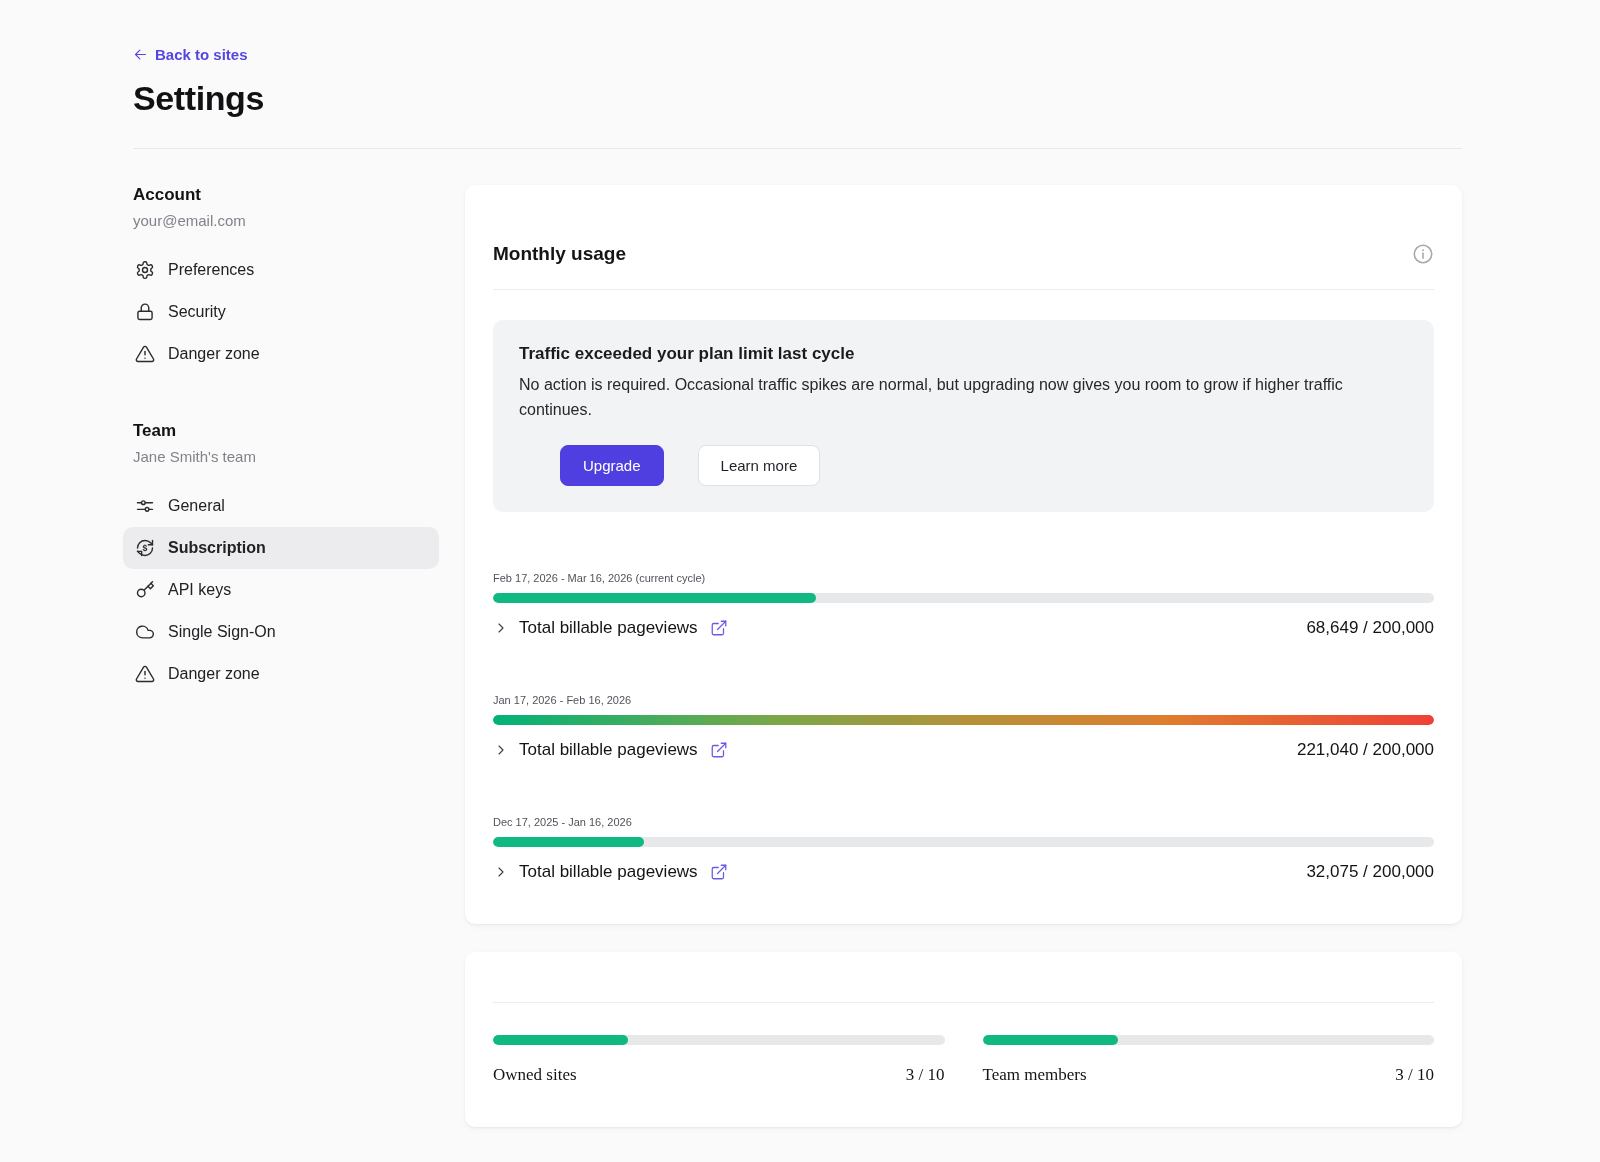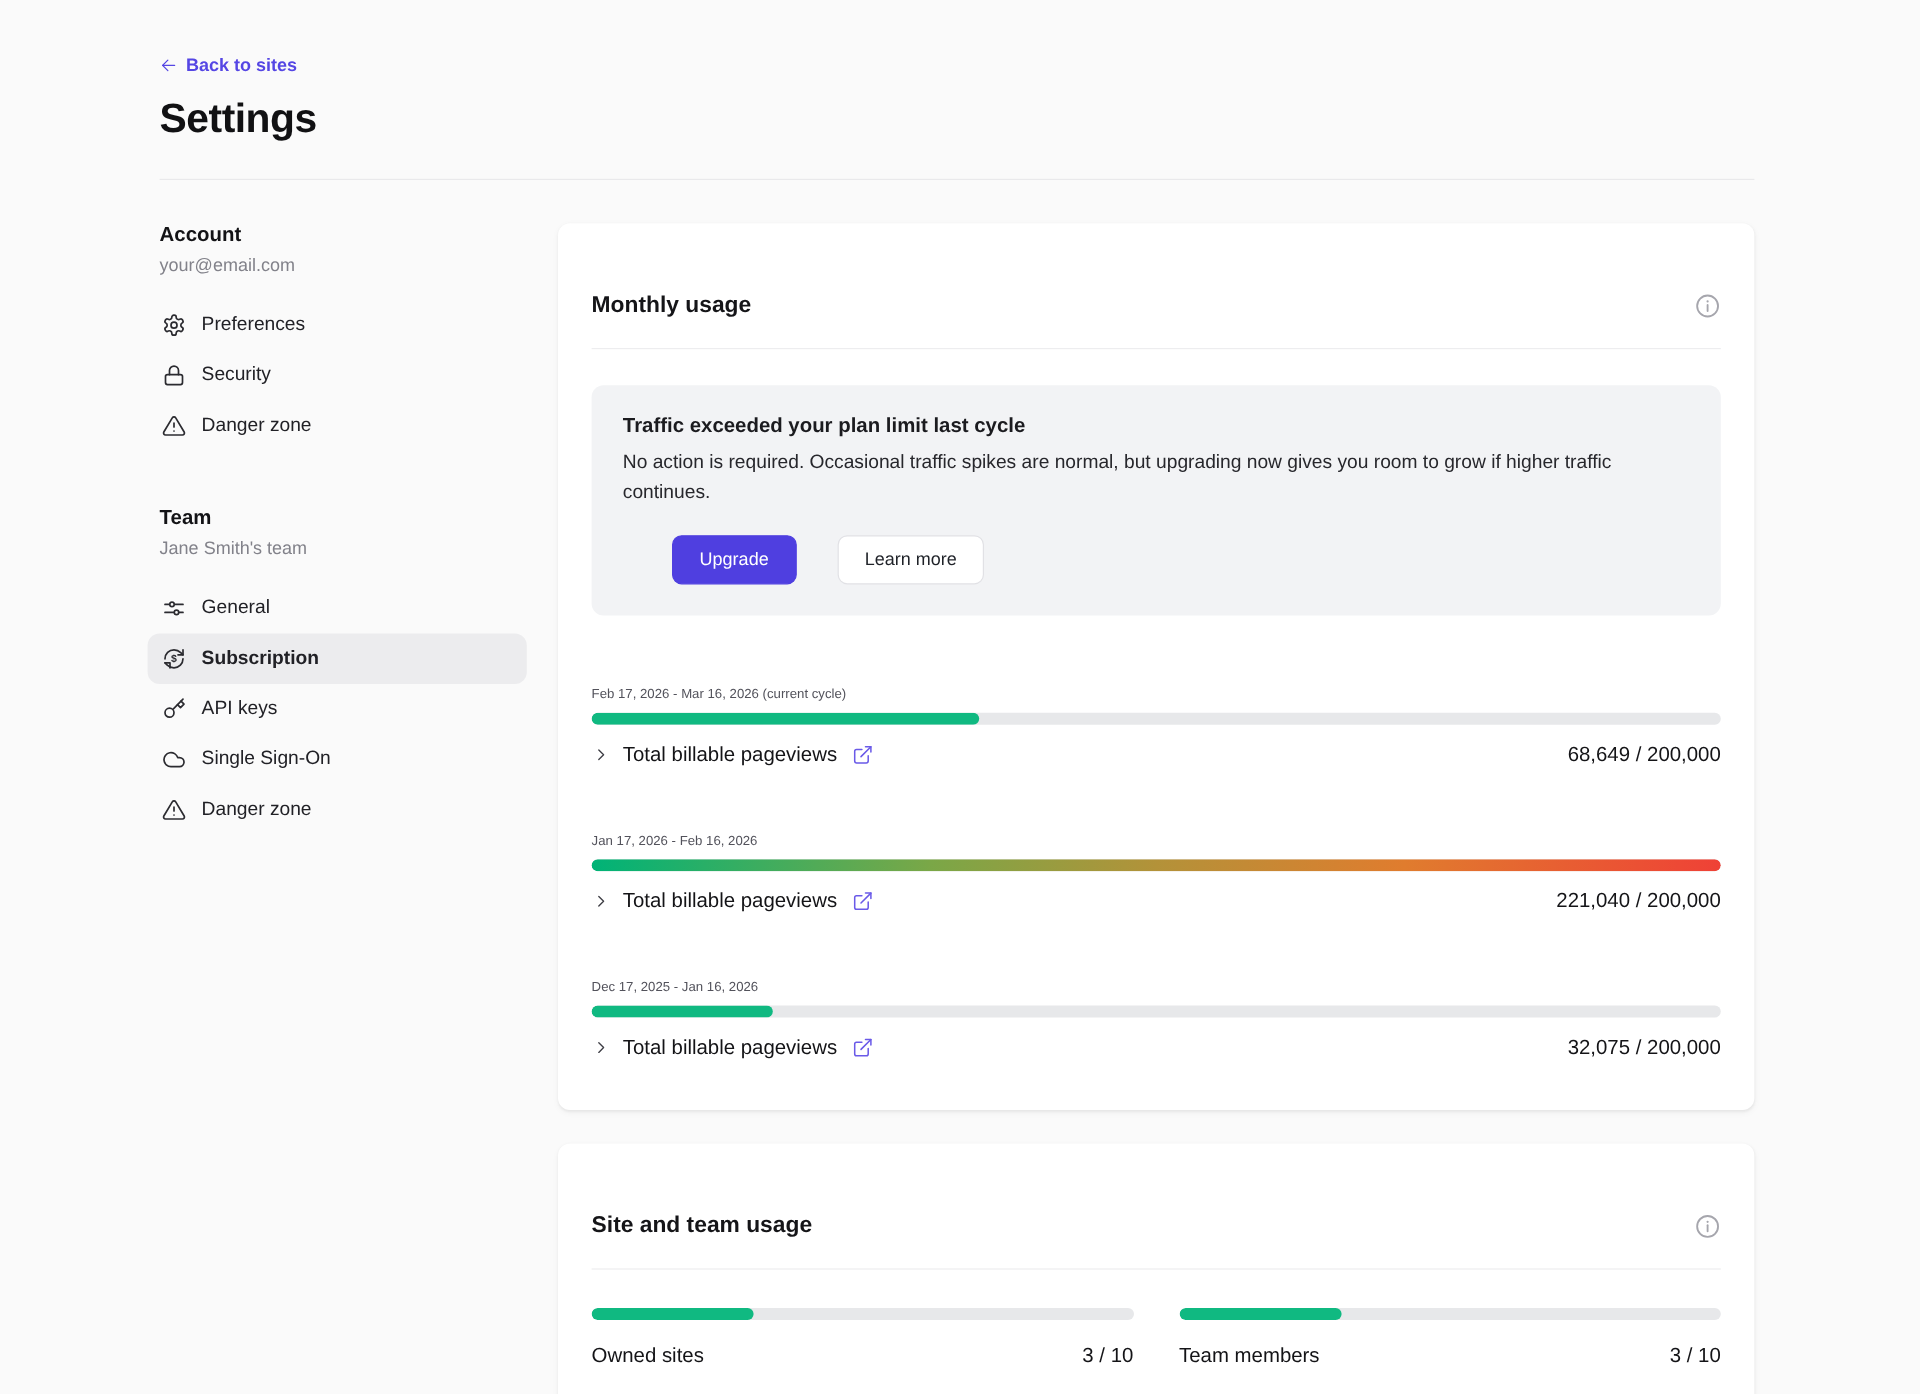--- a/index.html
+++ b/index.html
@@ -71,21 +71,21 @@
   .fill { height: 100%; border-radius: 6px; }
   .cycle-row { display: flex; align-items: center; margin-top: 15px; }
   .cycle-left { display: flex; align-items: center; gap: 10px; flex: 1; cursor: pointer; }
   .chevron svg { width: 16px; height: 16px; color: #3f3f46; display: block; }
   .metric-label { font-size: 17px; color: #141417; }
   .ext-link { display: inline-flex; margin-left: 2px; cursor: pointer; }
   .ext-link svg { width: 18px; height: 18px; color: #6a5ae8; }
   .cycle-value { font-size: 17px; color: #141417; }
 
   
-  .metrics-grid { display: flex; gap: 38px; margin-top: 32px; }
+  .metrics-grid { display: flex; gap: 38px; margin-top: 32px; font-family: Liberation Serif, serif; }
   .metric-col { flex: 1; }
   .metric-col .track { margin-top: 0; }
   .metric-row { display: flex; justify-content: space-between; align-items: center; margin-top: 20px; }
   .metric-name, .metric-value { font-size: 17px; color: #141417; }
 
   svg.stroke { fill: none; stroke: currentColor; stroke-width: 1.7; stroke-linecap: round; stroke-linejoin: round; }
 </style>
 </head>
 <body>
 
@@ -299,30 +299,20 @@
                 </span>
               </div>
               <span class="cycle-value">32,075 / 200,000</span>
             </div>
           </div>
 
         </div>
       </div>
 
       <div class="card">
-        <div class="card-header">
-          <div class="card-title">Site and team usage</div>
-          <button class="info-btn">
-            <svg class="stroke" viewBox="0 0 24 24" stroke-width="1.4">
-                <circle cx="12" cy="12" r="9.5"></circle>
-                <line x1="12" y1="11" x2="12" y2="16.5"></line>
-                <line x1="12" y1="7.8" x2="12.01" y2="7.8" stroke-width="2"></line>
-              </svg>
-          </button>
-        </div>
         <div class="card-divider"></div>
 
         <div class="metrics-grid">
           <div class="metric-col">
             <div class="track">
               <div class="fill" style="width: 30%; background: rgb(16, 185, 129);"></div>
             </div>
             <div class="metric-row">
               <span class="metric-name">Owned sites</span>
               <span class="metric-value">3 / 10</span>

